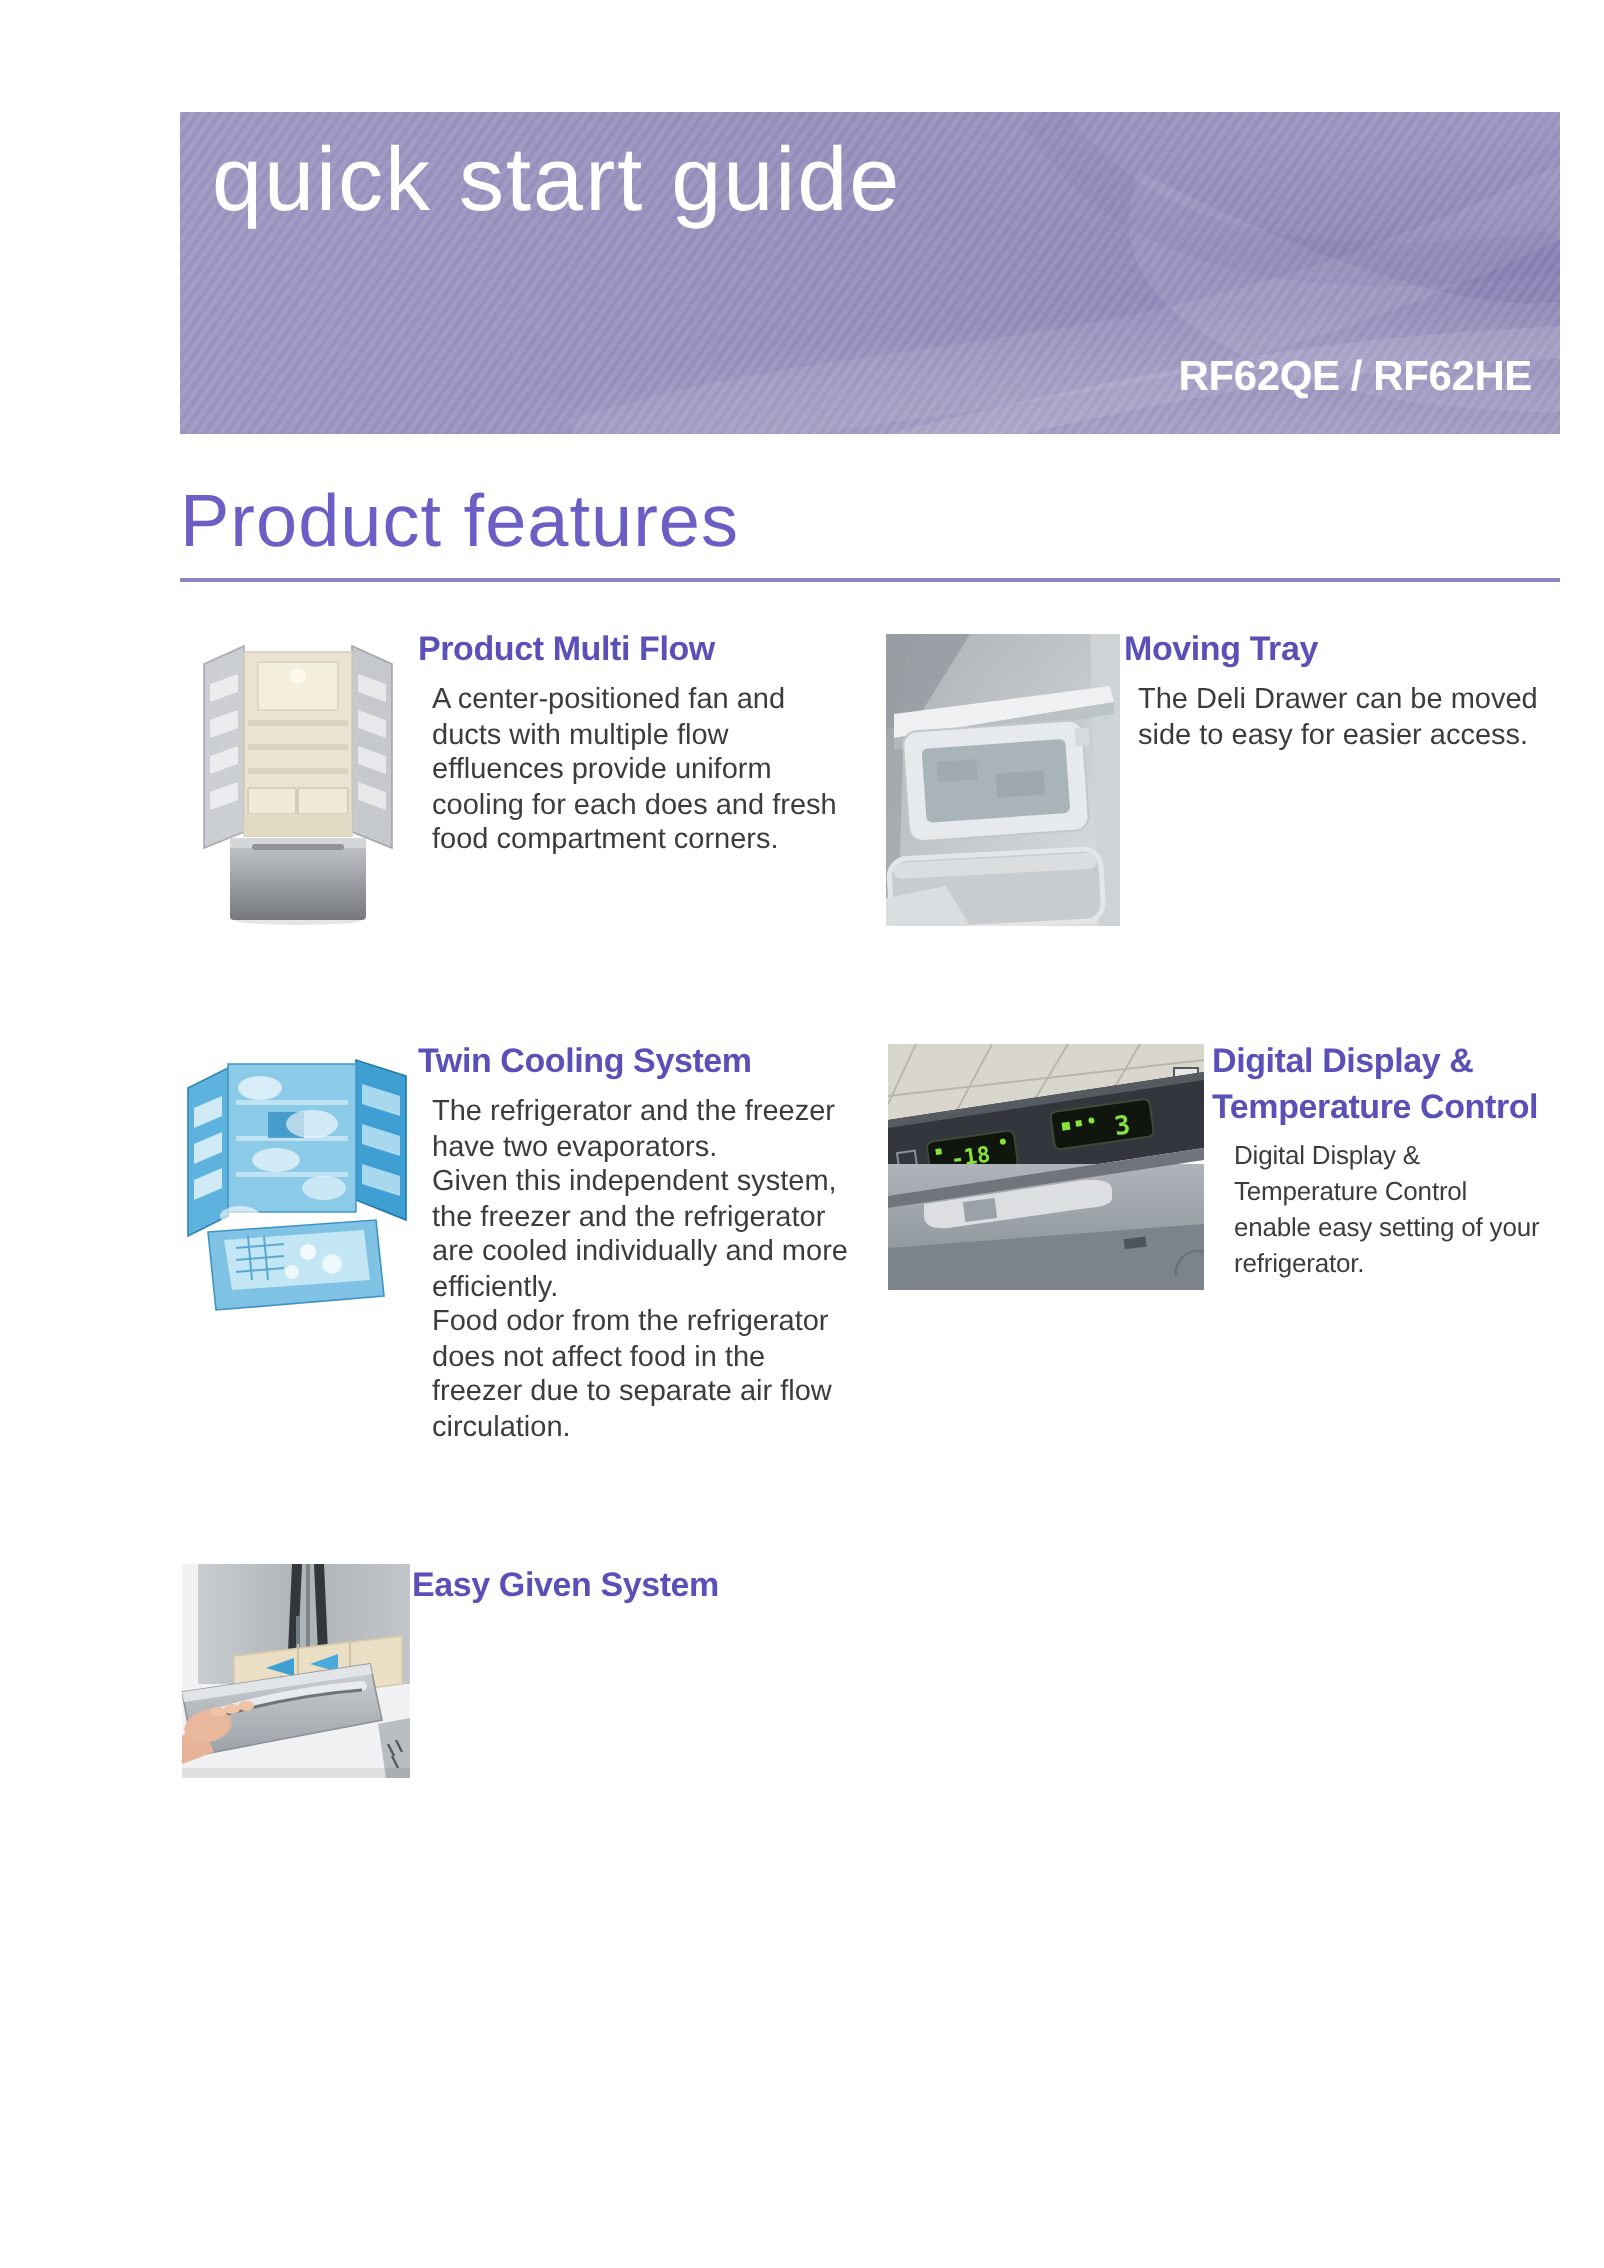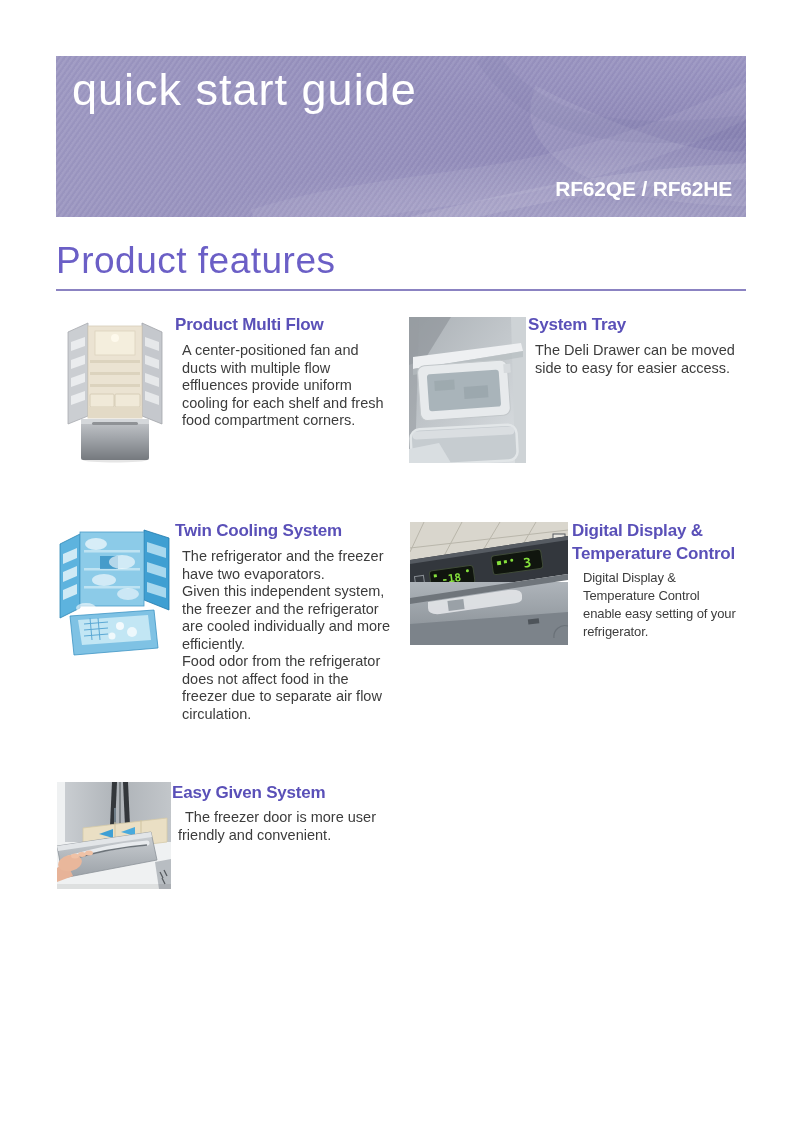--- a/index.html
+++ b/index.html
@@ -49,21 +49,21 @@
     font-size:14.5px;color:#3c3c3c;line-height:17.5px;white-space:pre-line;
   }
   .f-desc.small{font-size:13px;line-height:18px;letter-spacing:-0.1px;}
   .f-desc.indent-first{text-indent:7px;}
   .f-img{overflow:hidden;}
   .f-img svg{display:block;}
 </style>
 </head>
 <body>
 
-<div class="abs" style="inset:0;">
+<div class="abs" style="inset:0;margin-left:34px;">
 
   <div class="abs banner">
     <div class="banner-texture"></div>
     <svg class="banner-swirl" width="690" height="161" viewBox="0 0 690 161">
       <path d="M200,170 C360,120 480,150 700,40" stroke="#ffffff" stroke-width="34" fill="none" opacity="0.07"></path>
       <path d="M330,175 C470,140 560,120 695,115" stroke="#ffffff" stroke-width="16" fill="none" opacity="0.10"></path>
       <path d="M690,150 C540,150 450,95 480,30 C570,75 640,100 690,95 Z" fill="#ffffff" opacity="0.08"></path>
       <path d="M430,0 C470,60 540,90 690,70" stroke="#6f679f" stroke-width="22" fill="none" opacity="0.10"></path>
     </svg>
     <div class="banner-title">quick start guide</div>
@@ -106,21 +106,21 @@
       <rect x="26" y="89" width="54" height="11" fill="#e3dac6"></rect>
       <rect x="19" y="101" width="68" height="41" rx="2" fill="url(#frz1)"></rect>
       <rect x="19" y="101" width="68" height="5" fill="#d4d7da"></rect>
       <rect x="30" y="104" width="46" height="3" rx="1.5" fill="#8f9296"></rect>
     </svg>
   </div>
   <div class="abs f-title" style="left:175px;top:313px;">Product Multi Flow</div>
   <div class="abs f-desc" style="left:182px;top:342px;">A center-positioned fan and
 ducts with multiple flow
 effluences provide uniform
-cooling for each shelf and fresh
+cooling for each does and fresh
 food compartment corners.</div>
 
   <div class="abs f-img" style="left:409px;top:317px;width:117px;height:146px;">
     <svg width="117" height="146" viewBox="0 0 117 146">
       <defs>
         <linearGradient id="mt-bg" x1="0" y1="0" x2="1" y2="1">
           <stop offset="0" stop-color="#aab0b5"></stop>
             <stop offset="1" stop-color="#dde1e4"></stop>
         </linearGradient>
       </defs>
@@ -137,21 +137,21 @@
         <rect x="55" y="70" width="24" height="12" fill="#8f9ba2" opacity="0.5"></rect>
         <rect x="96" y="50" width="7" height="9" fill="#d6dadd"></rect>
       </g>
       <g transform="rotate(-3 54 126)">
         <rect x="2" y="110" width="106" height="36" rx="9" fill="#c6ccd0" stroke="#e2e6e8" stroke-width="2.5"></rect>
         <rect x="4" y="112" width="102" height="8" rx="4" fill="#dde1e4" opacity="0.85"></rect>
       </g>
       <polygon points="0,132 30,126 42,146 0,146" fill="#d9dee1"></polygon>
     </svg>
   </div>
-  <div class="abs f-title" style="left:528px;top:313px;">System Tray</div>
+  <div class="abs f-title" style="left:528px;top:313px;">Moving Tray</div>
   <div class="abs f-desc" style="left:535px;top:342px;">The Deli Drawer can be moved
 side to easy for easier access.</div>
 
   <div class="abs f-img" style="left:56px;top:528px;width:117px;height:128px;">
     <svg width="117" height="128" viewBox="0 0 117 128">
       <polygon points="4,16 24,6 24,80 4,90" fill="#5db3de" stroke="#2b85b4" stroke-width="0.8"></polygon>
       <polygon points="7,26 21,20 21,30 7,36" fill="#cfeaf5"></polygon>
       <polygon points="7,44 21,38 21,48 7,54" fill="#cfeaf5"></polygon>
       <polygon points="7,62 21,56 21,66 7,72" fill="#cfeaf5"></polygon>
       <polygon points="113,10 88,2 88,72 113,82" fill="#3f9fd2" stroke="#1f79ab" stroke-width="0.8"></polygon>
@@ -280,16 +280,14 @@
       </g>
       <polygon points="0,86 9,79 16,94 0,100" fill="#e7b398"></polygon>
       <ellipse cx="13" cy="81" rx="12" ry="8" fill="#e9b79b" transform="rotate(-14 13 81)"></ellipse>
       <ellipse cx="18" cy="74" rx="4" ry="2.5" fill="#f0c2a6"></ellipse>
       <ellipse cx="25" cy="72.5" rx="4" ry="2.5" fill="#f0c2a6"></ellipse>
       <ellipse cx="32" cy="71" rx="4" ry="2.5" fill="#f0c2a6"></ellipse>
       <rect x="0" y="102" width="114" height="5" fill="rgba(0,0,0,0.07)"></rect>
     </svg>
   </div>
   <div class="abs f-title" style="left:172px;top:781px;">Easy Given System</div>
-  <div class="abs f-desc indent-first" style="left:178px;top:809px;">The freezer door is more user
-friendly and convenient.</div>
 
 </div>
 
 </body></html>

